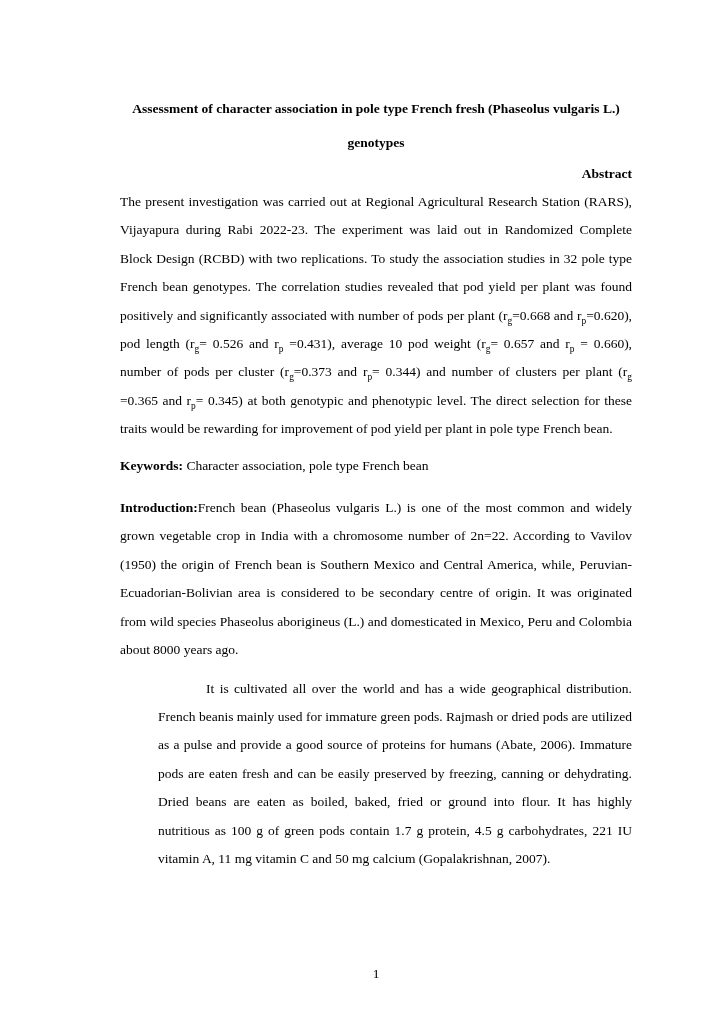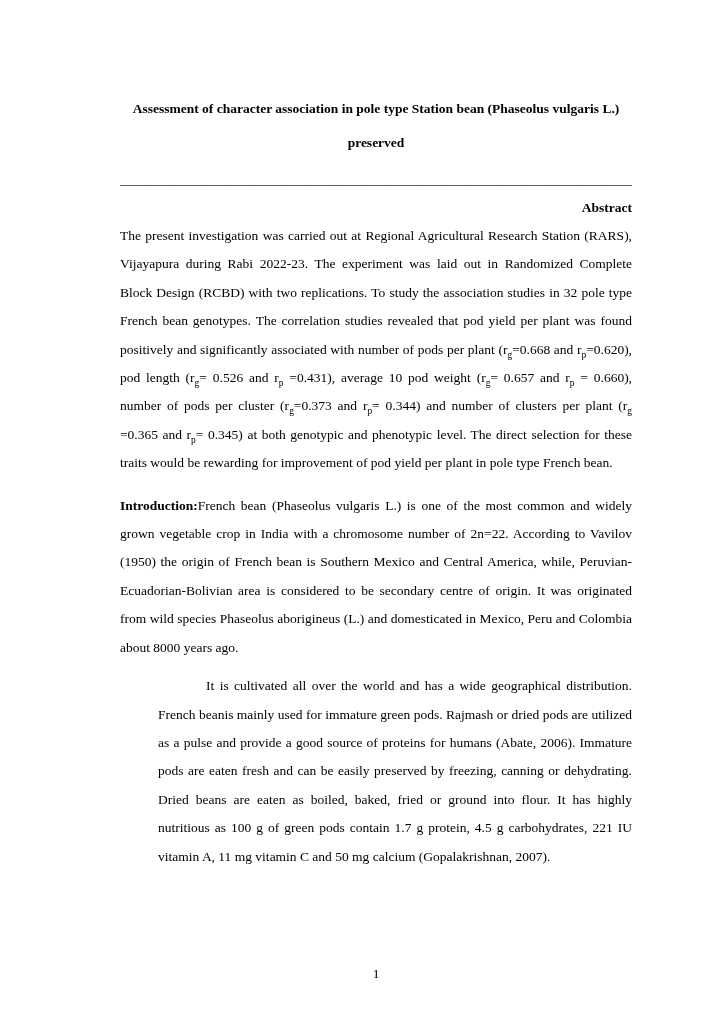--- a/index.html
+++ b/index.html
@@ -49,30 +49,30 @@
     text-align: center;
     line-height: 16px;
   }
 </style>
 </head>
 <body>
 
 <div class="page">
 
   <div class="title">
-    <div class="line"><span class="b">Assessment of character association in pole type Station bean (</span><span class="i b">Phaseolus vulgaris</span><span class="b"> L.)</span></div>
-    <div class="line"><span class="b">preserved</span></div>
+    <div class="line"><span class="b">Assessment of character association in pole type French fresh (</span><span class="i b">Phaseolus vulgaris</span><span class="b"> L.)</span></div>
+    <div class="line"><span class="b">genotypes</span></div>
   </div>
 
-  <div class="separator">____________________________________________________________________________</div>
 
   <div class="abstract-heading">Abstract</div>
 
   <p class="para"><span>The present investigation was carried out at Regional Agricultural Research Station (RARS), Vijayapura during </span><span class="i">Rabi</span><span> 2022-23. The experiment was laid out in Randomized Complete Block Design (RCBD) with two replications. To study the association studies in 32 pole type French bean genotypes. The correlation studies revealed that pod yield per plant was found positively and significantly associated with number of pods per plant (r</span><sub>g</sub><span>=0.668 and r</span><sub>p</sub><span>=0.620), pod length (r</span><sub>g</sub><span>= 0.526 and r</span><sub>p</sub><span> =0.431), average 10 pod weight (r</span><sub>g</sub><span>= 0.657 and r</span><sub>p</sub><span> = 0.660), number of pods per cluster (r</span><sub>g</sub><span>=0.373 and r</span><sub>p</sub><span>= 0.344) and number of clusters per plant (r</span><sub>g</sub><span> =0.365 and r</span><sub>p</sub><span>= 0.345) at both genotypic and phenotypic level. The direct selection for these traits would be rewarding for improvement of pod yield per plant in pole type French bean.</span></p>
 
+  <p class="para keywords"><span class="b">Keywords:</span><span> Character association, pole type French bean</span></p>
 
   <p class="para intro1"><span class="b">Introduction:</span><span>French bean (</span><span class="i">Phaseolus vulgaris</span><span> L.) is one of the most common and widely grown vegetable crop in India with a chromosome number of 2n=22. According to Vavilov (1950) the origin of French bean is Southern Mexico and Central America, while, Peruvian-Ecuadorian-Bolivian area is considered to be secondary centre of origin. It was originated from wild species </span><span class="i">Phaseolus aborigineus</span><span> (L.) and domesticated in Mexico, Peru and Colombia about 8000 years ago.</span></p>
 
   <p class="para intro2"><span>It is cultivated all over the world and has a wide geographical distribution. French beanis mainly used for immature green pods. Rajmash or dried pods are utilized as a pulse and provide a good source of proteins for humans (Abate, 2006). Immature pods are eaten fresh and can be easily preserved by freezing, canning or dehydrating. Dried beans are eaten as boiled, baked, fried or ground into flour. It has highly nutritious as 100 g of green pods contain 1.7 g protein, 4.5 g carbohydrates, 221 IU vitamin A, 11 mg vitamin C and 50 mg calcium (Gopalakrishnan, 2007).</span></p>
 
   <div class="page-number">1</div>
 
 </div>
 
 </body></html>

